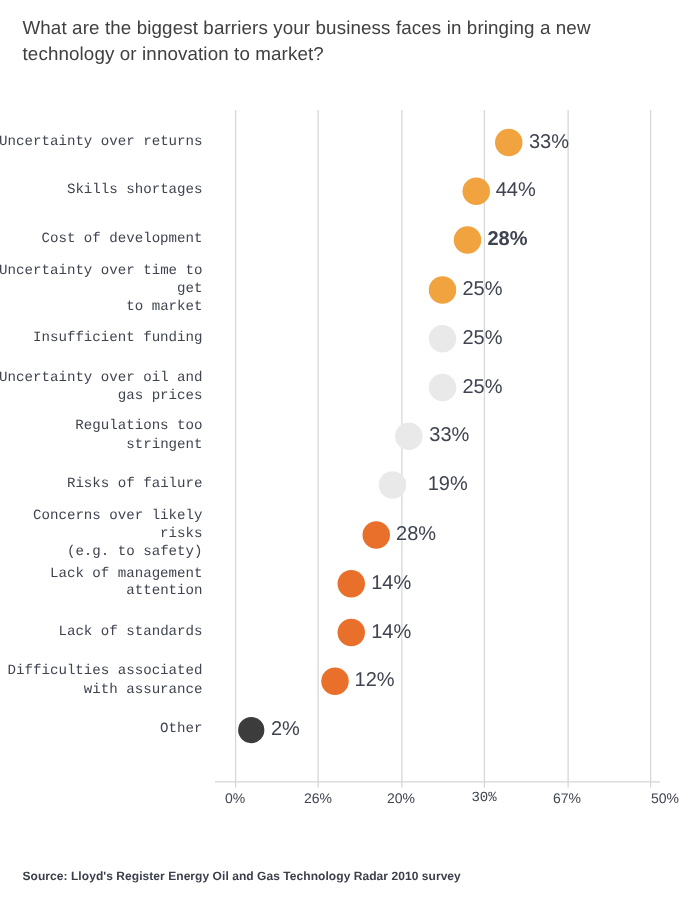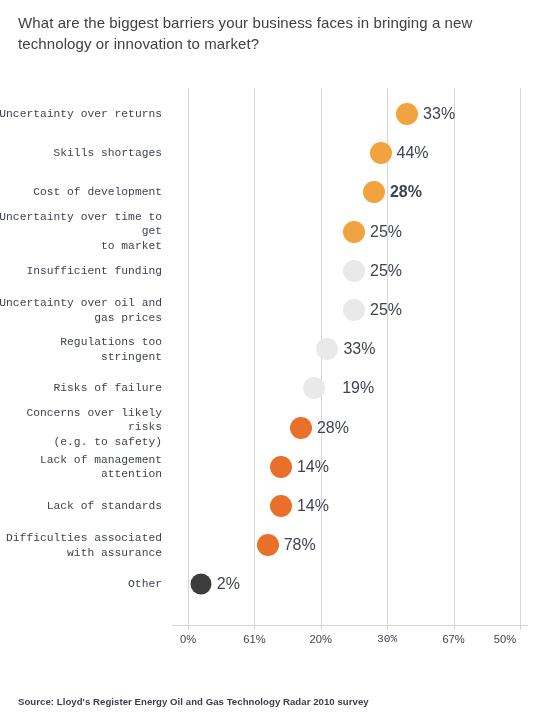--- a/index.html
+++ b/index.html
@@ -202,35 +202,35 @@
       <div class="bubble-value" style="left: 155.44px; top: 261.2px;">33%</div>
       <div class="bubble" title="Risks of failure 19%" style="width: 22px; height: 22px; background: rgb(233, 233, 233); left: 126.16px; top: 300.4px;"></div>
       <div class="bubble-value" style="left: 142.16px; top: 300.4px; margin-left: 12px;">19%</div>
       <div class="bubble" title="Concerns over likely risks (e.g. to safety) 17%" style="width: 22px; height: 22px; background: rgb(232, 112, 42); left: 112.88px; top: 339.6px;"></div>
       <div class="bubble-value" style="left: 128.88px; top: 339.6px;">28%</div>
       <div class="bubble" title="Lack of management attention 14%" style="width: 22px; height: 22px; background: rgb(232, 112, 42); left: 92.96px; top: 378.8px;"></div>
       <div class="bubble-value" style="left: 108.96px; top: 378.8px;">14%</div>
       <div class="bubble" title="Lack of standards 14%" style="width: 22px; height: 22px; background: rgb(232, 112, 42); left: 92.96px; top: 418px;"></div>
       <div class="bubble-value" style="left: 108.96px; top: 418px;">14%</div>
       <div class="bubble" title="Difficulties associated with assurance 12%" style="width: 22px; height: 22px; background: rgb(232, 112, 42); left: 79.68px; top: 457.2px;"></div>
-      <div class="bubble-value" style="left: 95.68px; top: 457.2px;">78%</div>
+      <div class="bubble-value" style="left: 95.68px; top: 457.2px;">12%</div>
       <div class="bubble" title="Other 2%" style="width: 21px; height: 21px; background: rgb(60, 60, 60); left: 13.28px; top: 496.4px;"></div>
       <div class="bubble-value" style="left: 28.78px; top: 496.4px;">2%</div>
     </div>
 <div id="x-axis-line"></div>
     <div class="tick-mark" style="left: 188px;"></div>
     <div class="tick-mark" style="left: 254.4px;"></div>
     <div class="tick-mark" style="left: 320.8px;"></div>
     <div class="tick-mark" style="left: 387.2px;"></div>
     <div class="tick-mark" style="left: 453.6px;"></div>
     <div class="tick-mark" style="left: 520px;"></div>
   </div>
 
 <div id="x-axis-labels">
     <div class="x-tick-label" style="left: 188px;">0%</div>
-    <div class="x-tick-label" style="left: 254.4px;">61%</div>
+    <div class="x-tick-label" style="left: 254.4px;">26%</div>
     <div class="x-tick-label" style="left: 320.8px;">20%</div>
     <div class="x-tick-label" style="left: 387.2px; font-family: Liberation Mono, monospace;">30%</div>
     <div class="x-tick-label" style="left: 453.6px;">67%</div>
-    <div class="x-tick-label" style="left: 505px;">50%</div>
+    <div class="x-tick-label" style="left: 532px;">50%</div>
   </div>
 
 <div id="source-note">Source: Lloyd's Register Energy Oil and Gas Technology Radar 2010 survey</div>
 
 </body></html>

